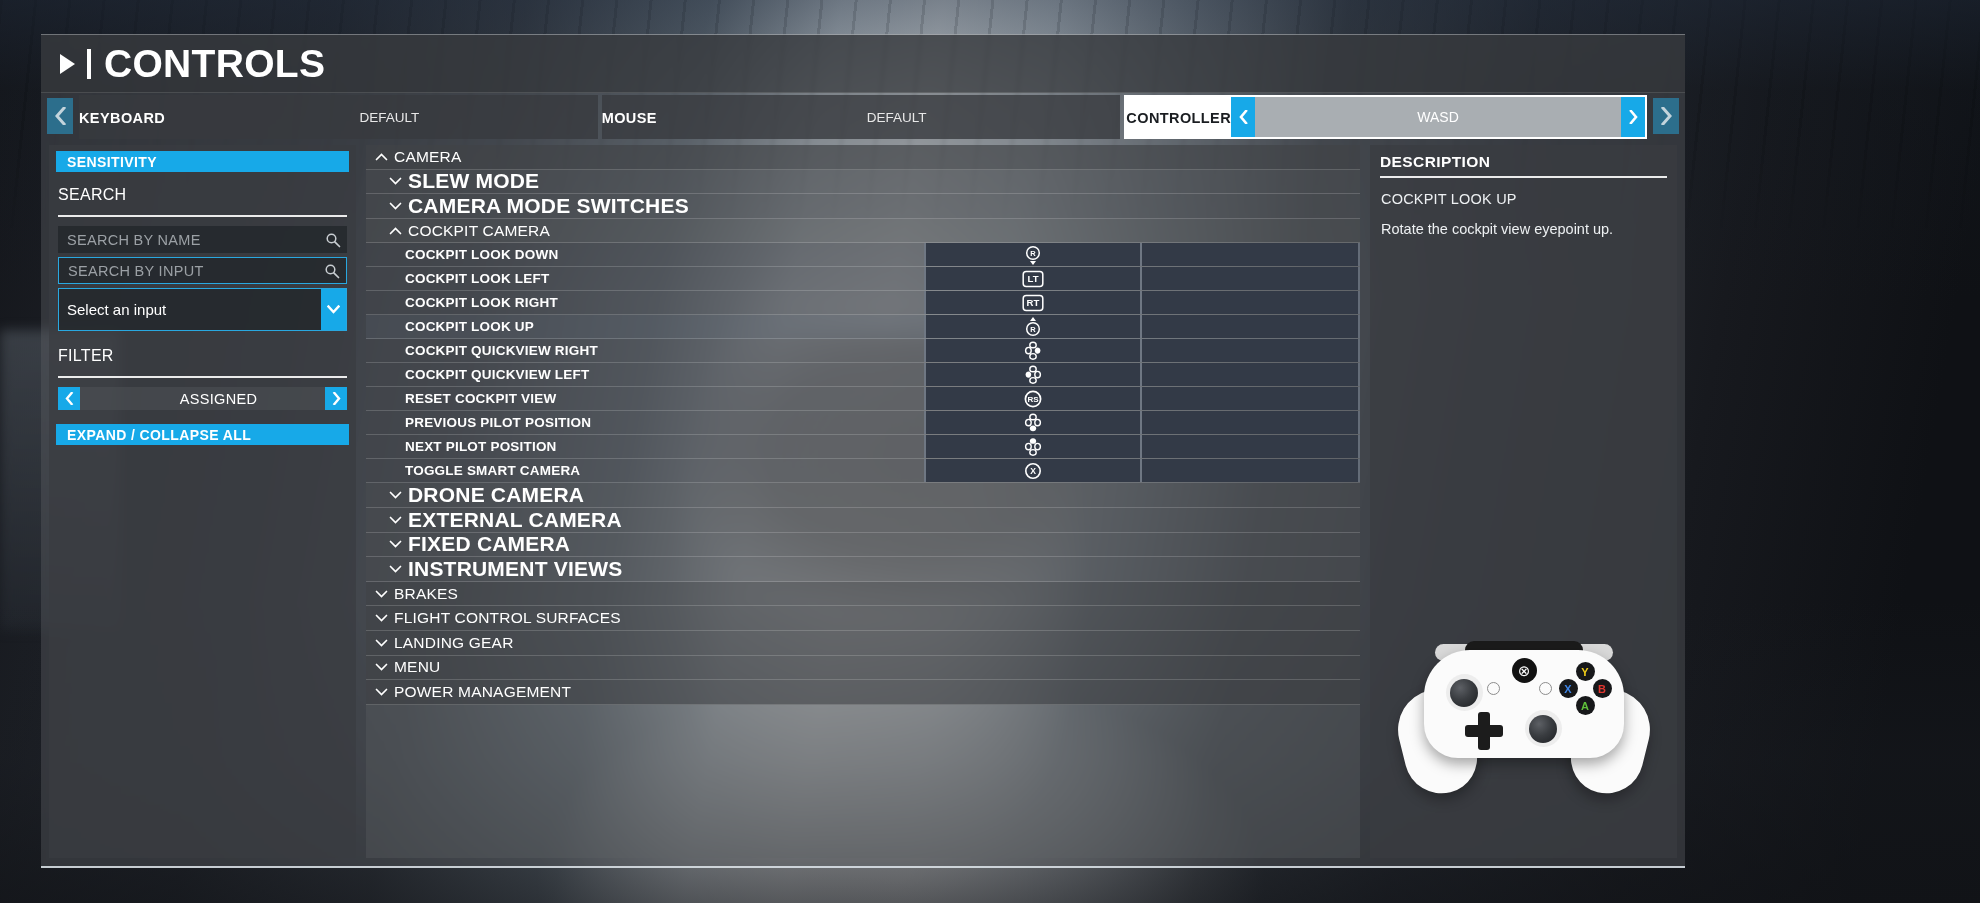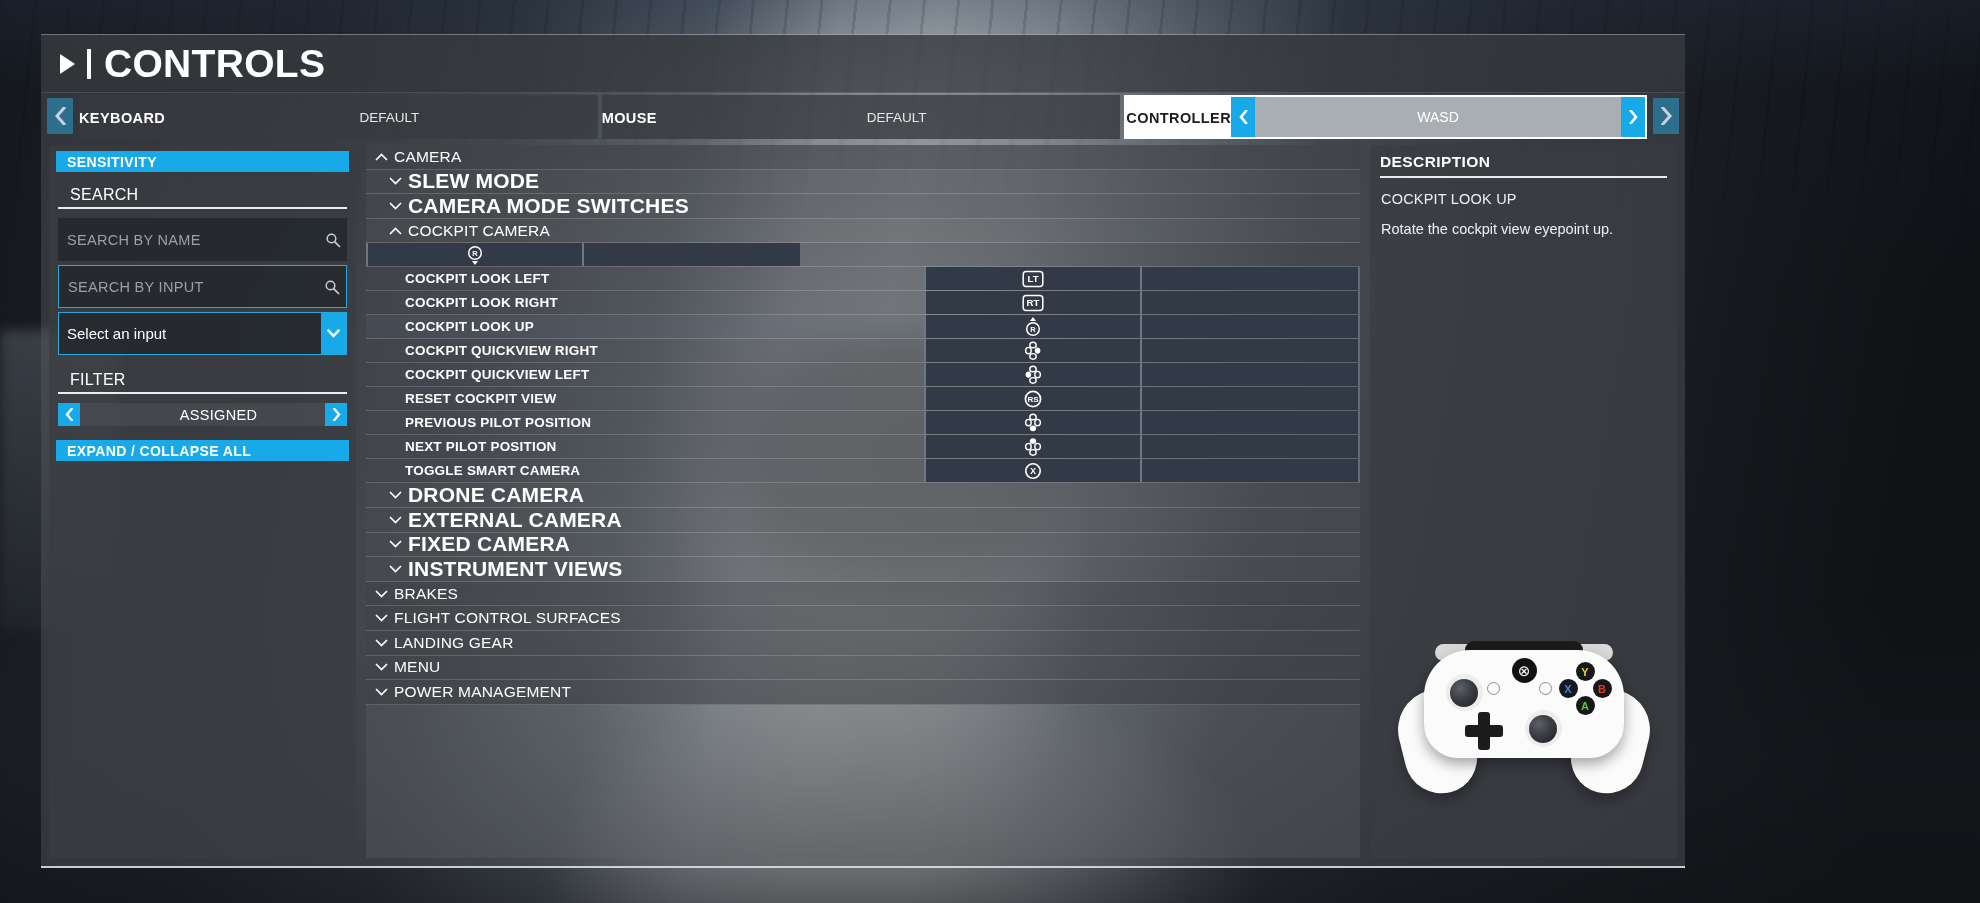--- a/index.html
+++ b/index.html
@@ -175,26 +175,25 @@
     height: 21px; display: flex; align-items: center;
     padding-left: 11px;
     margin: 6px 7px 0 7px;
     cursor: pointer;
   }
   .sb-section {
     margin: 14px 9px 0 9px;
   }
   .sb-section-title {
     color: #fff; font-size: 16px; letter-spacing: .3px;
-    padding-bottom: 3px;
-    margin-left: 12px;
+    padding-bottom: 11px;
   }
   .sb-rule { height: 2px; background: rgba(255,255,255,.9); margin-bottom: 9px; }
   .sb-field {
-    height: 43px; margin-bottom: 4px;
+    height: 27px; margin-bottom: 4px;
     background: rgba(36,40,45,.85);
     display: flex; align-items: center;
     padding: 0 6px 0 9px;
     cursor: text;
   }
   .sb-field.focused { border: 1px solid #29a8e0; }
   .sb-field input {
     flex: 1 1 auto; background: transparent; border: 0; outline: none;
     color: #cfd3d6; font-size: 14.5px; letter-spacing: .3px;
     font-family: "Liberation Sans", sans-serif;
@@ -546,20 +545,21 @@
             <svg width="13" height="8" viewBox="0 0 13 8">
                 <path d="M1.5 6.5 L6.5 1.5 L11.5 6.5" stroke="#fff" stroke-width="1.7" fill="none" stroke-linecap="round"></path>
               </svg>
           </span>
           <span>COCKPIT CAMERA</span>
         </div>
         <div class="spacer-cols"></div>
       </div>
 
       <div class="row bind">
+        <div class="rowname">COCKPIT LOOK DOWN</div>
         <div class="bindcell">
           <span class="glyph">
             <svg width="22" height="22" viewBox="0 0 22 22">
               <circle cx="11" cy="9" r="6.3" stroke="#fff" stroke-width="1.5" fill="none"></circle>
               <text x="11" y="12.3" font-size="7.5" font-family="Liberation Sans, sans-serif" font-weight="bold" fill="#fff" text-anchor="middle">R</text>
               <path d="M8 17 L14 17 L11 21 Z" fill="#fff"></path>
             </svg>
           </span>
         </div>
         <div class="bindcell2"></div>

